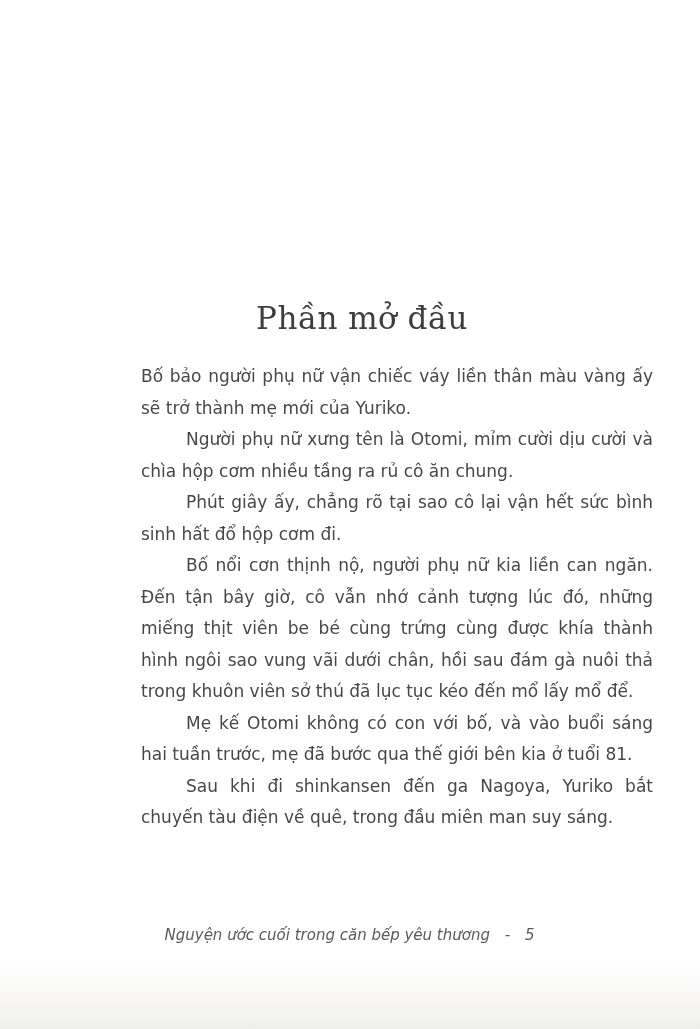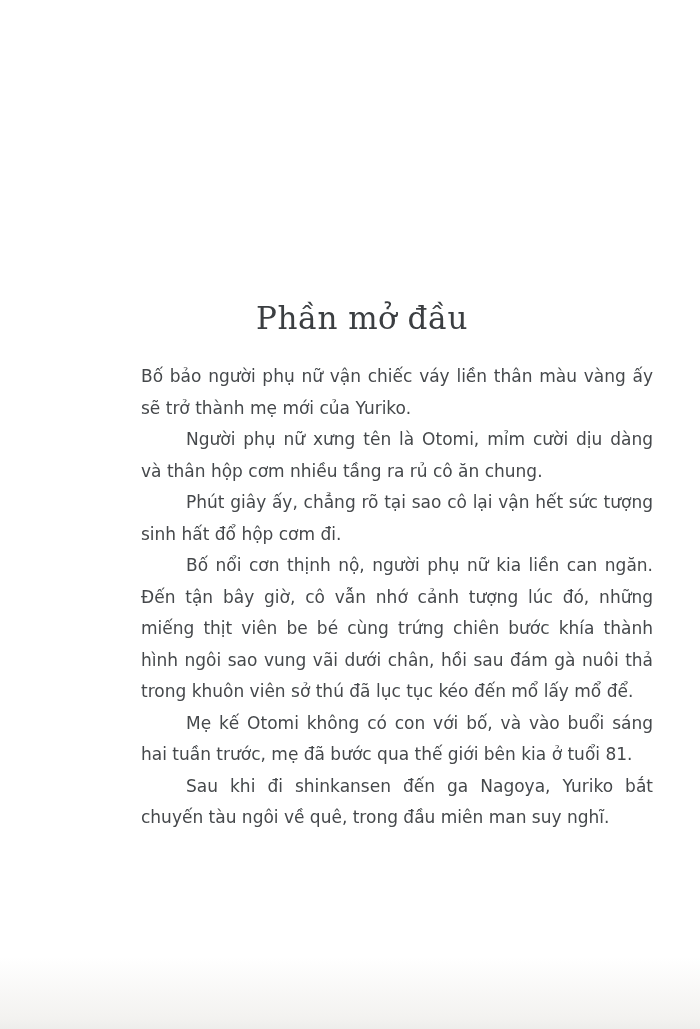--- a/index.html
+++ b/index.html
@@ -65,21 +65,26 @@
 </style>
 </head>
 <body>
 
 <div class="page">
 
   <h1 class="chapter-title">Phần mở đầu</h1>
 
   <div class="body-text" id="paragraphs">
       <p class="">Bố bảo người phụ nữ vận chiếc váy liền thân màu vàng ấy sẽ trở thành mẹ mới của Yuriko.</p>
-      <p class="indent">Người phụ nữ xưng tên là Otomi, mỉm cười dịu dàng và thân hộp cơm nhiều tầng ra rủ cô ăn chung.</p>
-      <p class="indent">Phút giây ấy, chẳng rõ tại sao cô lại vận hết sức tượng sinh hất đổ hộp cơm đi.</p>
-      <p class="indent">Bố nổi cơn thịnh nộ, người phụ nữ kia liền can ngăn. Đến tận bây giờ, cô vẫn nhớ cảnh tượng lúc đó, những miếng thịt viên be bé cùng trứng chiên bước khía thành hình ngôi sao vung vãi dưới chân, hồi sau đám gà nuôi thả trong khuôn viên sở thú đã lục tục kéo đến mổ lấy mổ để.</p>
+      <p class="indent">Người phụ nữ xưng tên là Otomi, mỉm cười dịu cười và chìa hộp cơm nhiều tầng ra rủ cô ăn chung.</p>
+      <p class="indent">Phút giây ấy, chẳng rõ tại sao cô lại vận hết sức bình sinh hất đổ hộp cơm đi.</p>
+      <p class="indent">Bố nổi cơn thịnh nộ, người phụ nữ kia liền can ngăn. Đến tận bây giờ, cô vẫn nhớ cảnh tượng lúc đó, những miếng thịt viên be bé cùng trứng cùng được khía thành hình ngôi sao vung vãi dưới chân, hồi sau đám gà nuôi thả trong khuôn viên sở thú đã lục tục kéo đến mổ lấy mổ để.</p>
       <p class="indent">Mẹ kế Otomi không có con với bố, và vào buổi sáng hai tuần trước, mẹ đã bước qua thế giới bên kia ở tuổi 81.</p>
-      <p class="indent">Sau khi đi shinkansen đến ga Nagoya, Yuriko bắt chuyến tàu ngôi về quê, trong đầu miên man suy nghĩ.</p>
+      <p class="indent">Sau khi đi shinkansen đến ga Nagoya, Yuriko bắt chuyến tàu điện về quê, trong đầu miên man suy sáng.</p>
     </div>
 
+  <div class="page-footer">
+    <span class="btitle">Nguyện ước cuối trong căn bếp yêu thương</span>
+    <span class="sep">-</span>
+    <span class="pnum">5</span>
+  </div>
 
 </div>
 
 </body></html>

